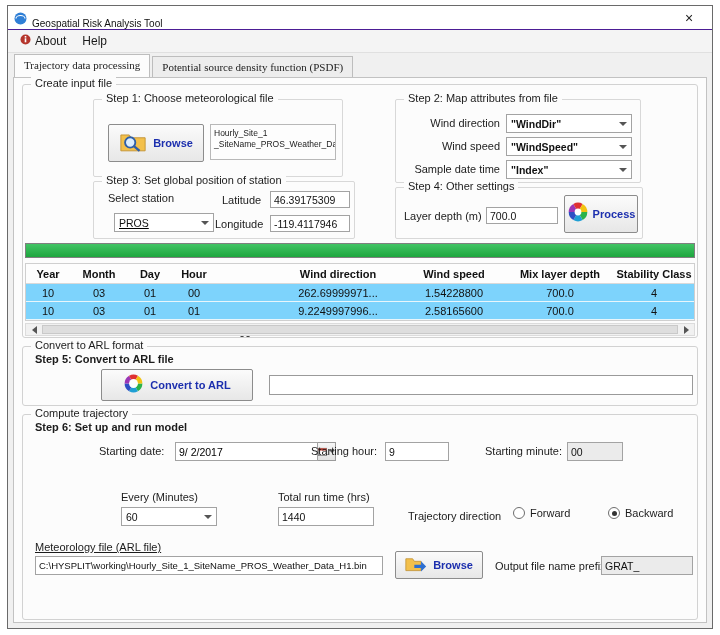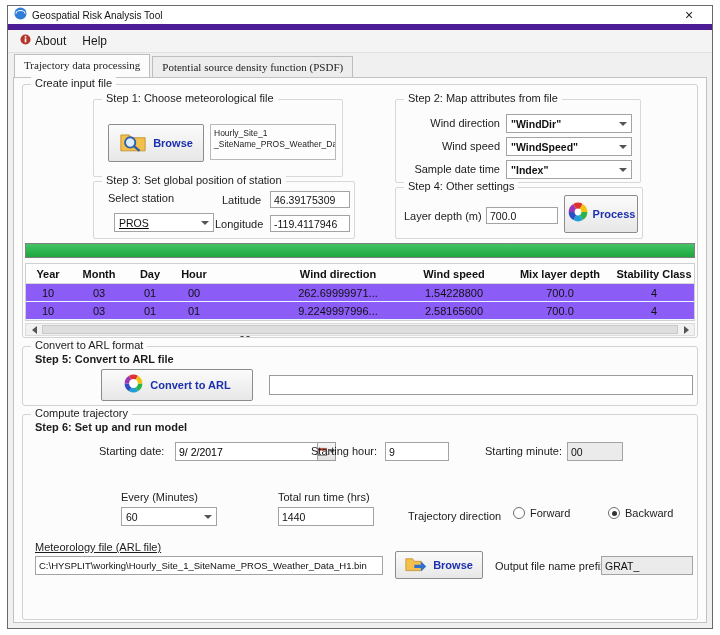--- a/index.html
+++ b/index.html
@@ -4,21 +4,21 @@
 <style>
   * { box-sizing: border-box; margin: 0; padding: 0; }
   html,body { width: 720px; height: 635px; background: #ffffff; font-family: "Liberation Sans", sans-serif; }
   body { position: relative; overflow: hidden; }
 
   .window { position: absolute; left: 7px; top: 5px; width: 706px; height: 624px;
             border: 1px solid #6a6a6a; background: #f0f0f0; }
 
   
   .titlebar { position: absolute; left: 0; top: 0; right: 0; height: 24px; background: #ffffff;
-              border-bottom: 6px solid #4c1d95; display: flex; align-items: center; padding: 0 6px; }
+              border-bottom: 1px solid #4c1d95; display: flex; align-items: flex-end; padding: 0 6px; }
   .titlebar .ttl { font-size: 10px; color: #111; margin-left: 5px; }
   .close-btn { margin-left: auto; width: 34px; height: 100%; display: flex; align-items: center;
                justify-content: center; font-size: 14px; color: #222; }
 
   
   .menubar { position: absolute; left: 0; top: 24px; right: 0; height: 23px; background: #f4f4f4;
              border-bottom: 1px solid #e0e0e0; display: flex; align-items: center; padding: 0 4px; }
   .menu-item { display: flex; align-items: center; gap: 4px; padding: 3px 8px; font-size: 12px; color: #1a1a1a; }
 
   
@@ -62,21 +62,21 @@
   .file-box { position: absolute; border: 1px solid #b8b8b8; background: #fdfdfd; font-size: 8.5px;
               color: #222; padding: 3px 3px; line-height: 1.35; overflow: hidden; }
 
   .progress { position: absolute; border: 1px solid #9a9a9a; background: #fff; }
   .progress.full { background: linear-gradient(#42c465, #1ea63e); border-color: #7f7f7f; }
 
   
   .grid { position: absolute; background: #fff; border: 1px solid #cfcfcf; display: flex; flex-direction: column; }
   .grid-header { display: flex; height: 20px; align-items: center; border-bottom: 1px solid #d9d9d9;
                  background: #fdfdfd; font-weight: bold; font-size: 11px; color: #111; }
-  .grid-row { display: flex; height: 18px; align-items: center; background: #8b5cf6;
+  .grid-row { display: flex; height: 18px; align-items: center; background: #7dd3fc;
               border-bottom: 1px solid #e9f6fb; font-size: 11px; color: #111; }
   .gc { text-align: center; white-space: nowrap; overflow: hidden; flex-shrink: 0; }
   .cw0 { width: 44px; } .cw1 { width: 58px; } .cw2 { width: 44px; } .cw3 { width: 44px; }
   .cw4 { width: 58px; margin-top: 44px; } .cw5 { width: 128px; } .cw6 { width: 104px; } .cw7 { width: 108px; }
   .cw8 { flex: 1; }
 
   .hscroll { position: absolute; background: #f1f1f1; border: 1px solid #dcdcdc; display: flex;
              align-items: center; padding: 0 2px; }
   .scroll-arrow { width: 12px; height: 9px; display: flex; align-items: center; justify-content: center; }
   .hthumb { flex: 1; height: 9px; margin: 0 2px; background: #dedede; border: 1px solid #c9c9c9; }

